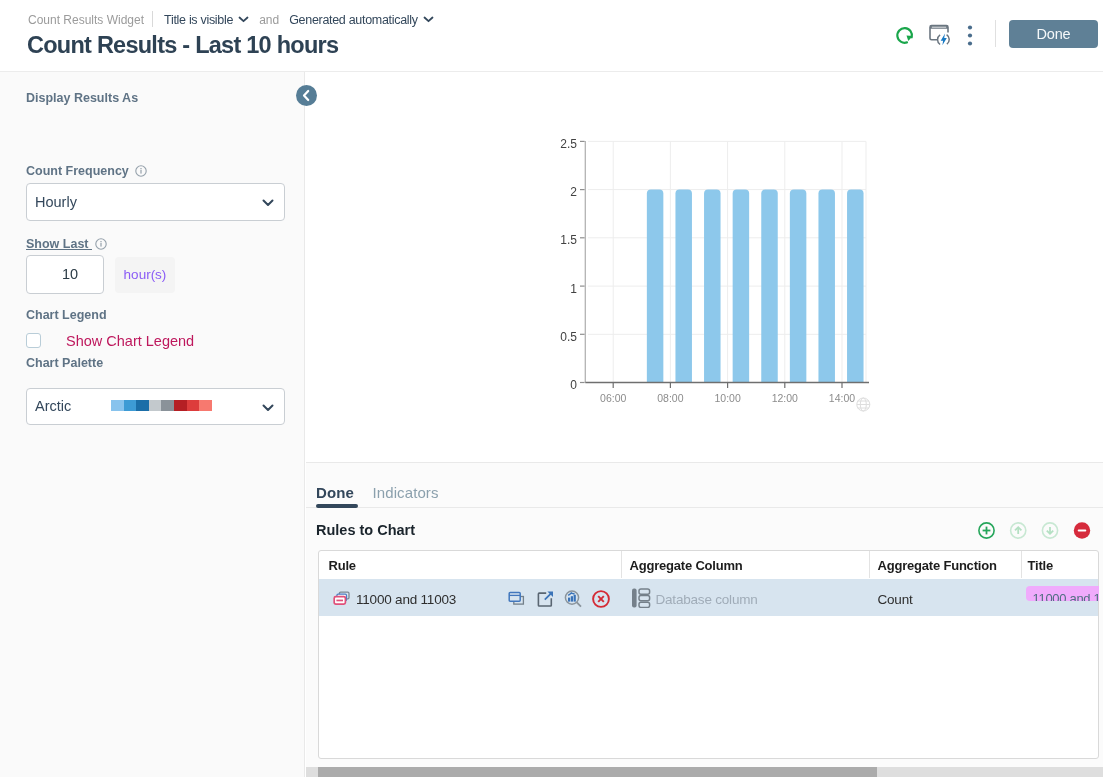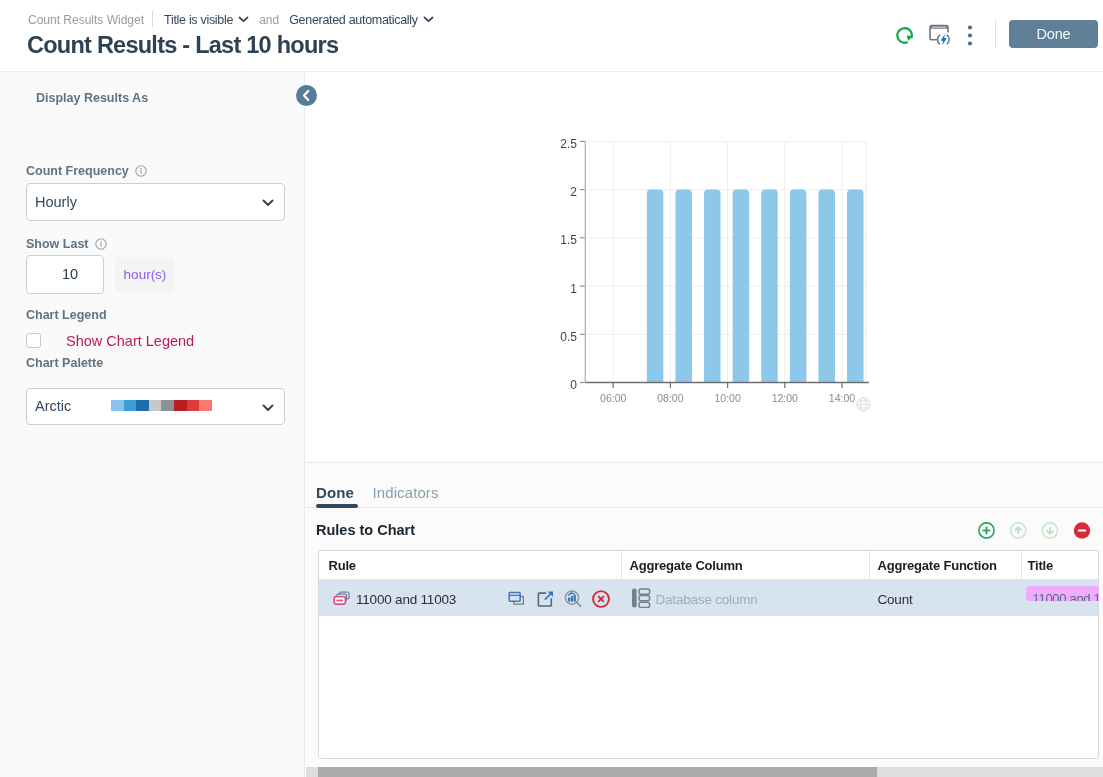--- a/index.html
+++ b/index.html
@@ -72,32 +72,32 @@
 </svg>
 <svg class="abs" style="left:966px; top:25px;" width="8" height="22" viewBox="0 0 8 22">
   <circle cx="4" cy="2.5" r="2.1" fill="#4a6d8c"></circle>
   <circle cx="4" cy="10.5" r="2.1" fill="#4a6d8c"></circle>
   <circle cx="4" cy="18.5" r="2.1" fill="#4a6d8c"></circle>
 </svg>
 <div id="hdr-div"></div>
 <div id="btn-done">Done</div>
 
 <div id="panel">
-  <div class="flabel" style="top:19px;margin-left:10px;">Display Results As</div>
+  <div class="flabel" style="top:19px;">Display Results As</div>
   <div class="flabel" style="top:92px;">Count Frequency
     <svg width="12" height="12" viewBox="0 0 12 12" style="vertical-align:-2px; margin-left:3px;">
         <circle cx="6" cy="6" r="5.2" fill="none" stroke="#95a1ab" stroke-width="1.1"></circle>
         <rect x="5.4" y="5" width="1.2" height="3.6" fill="#95a1ab"></rect>
         <rect x="5.4" y="3" width="1.2" height="1.3" fill="#95a1ab"></rect>
       </svg>
   </div>
   <div class="select" style="top:111px;">Hourly<svg class="dd" width="12" height="8">
         <polyline points="1.5,1.5 6,6 10.5,1.5" fill="none" stroke="#33475b" stroke-width="2" stroke-linecap="round" stroke-linejoin="round"></polyline>
       </svg></div>
-  <div class="flabel" style="top:164.5px;">Show Last
+  <div class="flabel" style="top:164.5px;text-decoration:underline;">Show Last
     <svg width="12" height="12" viewBox="0 0 12 12" style="vertical-align:-2px; margin-left:3px;">
         <circle cx="6" cy="6" r="5.2" fill="none" stroke="#95a1ab" stroke-width="1.1"></circle>
         <rect x="5.4" y="5" width="1.2" height="3.6" fill="#95a1ab"></rect>
         <rect x="5.4" y="3" width="1.2" height="1.3" fill="#95a1ab"></rect>
       </svg>
   </div>
   <div id="inp10">10</div>
   <div id="hours">hour(s)</div>
   <div class="flabel" style="top:235.5px;">Chart Legend</div>
   <div id="chk"></div>

